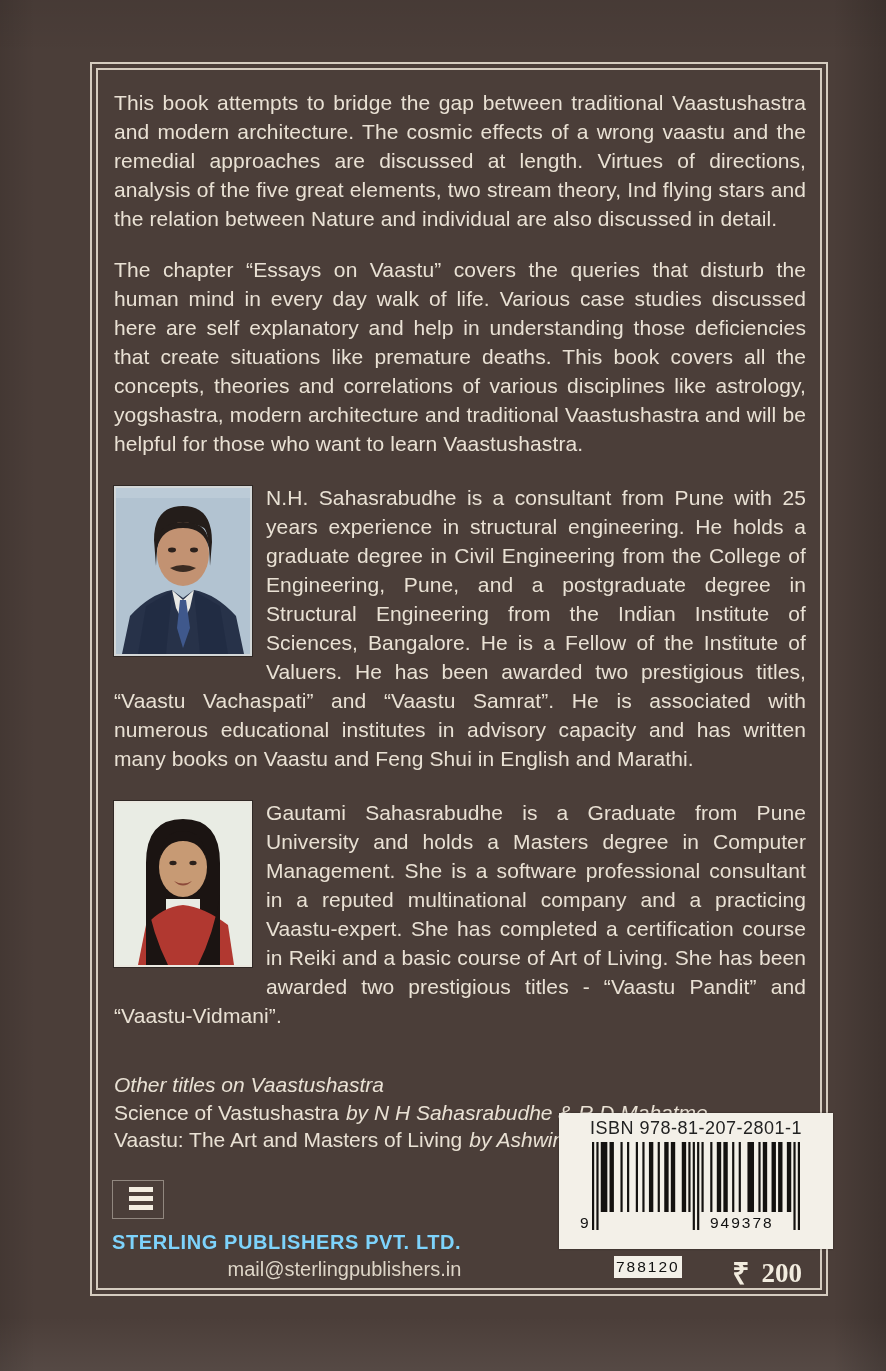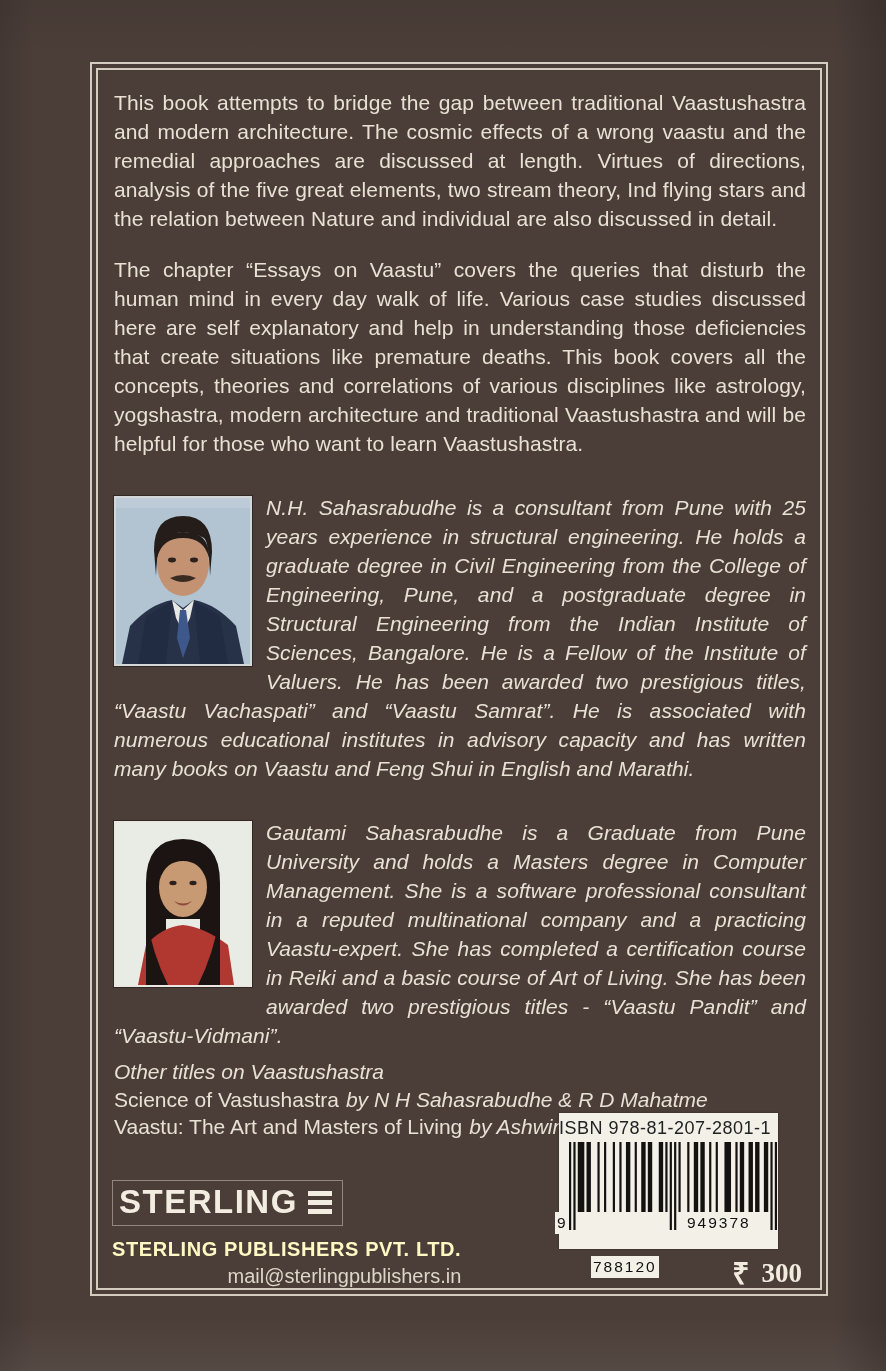--- a/index.html
+++ b/index.html
@@ -33,39 +33,39 @@
   .content{
     position:absolute; inset:8px;
     padding:16px 12px 0 14px;
   }
   p.copy{
     font-size:21px; line-height:29px;
     text-align:justify;
     letter-spacing:0.1px;
   }
   p.copy + p.copy{margin-top:22px;}
-  .bio{margin-top:35px; overflow:visible;font-style:italic;}
+  .bio{margin-top:25px; overflow:visible;}
   .bio::after{content:""; display:block; clear:both;}
   .photo{
     float:left; margin:3px 14px 6px 0;
     border:2px solid rgba(235,230,220,0.55);
     background:#b7c6d3;
     box-shadow:0 0 0 1px rgba(0,0,0,0.35);
   }
   .photo svg{display:block;}
-  .other-titles{margin-top:8px; font-size:21px; line-height:27.5px;}
+  .other-titles{margin-top:41px; font-size:21px; line-height:27.5px;}
   .other-titles .heading{font-style:italic;}
   .title-row .book{font-style:normal;}
   .title-row .authors{font-style:italic; margin-left:7px;}
   
   .barcode-box{
-    position:absolute; left:467px; top:1049px; width:219px; height:136px;
+    position:absolute; left:467px; top:1049px; width:274px; height:136px;
     background:var(--boxbg);
     color:#1b1b1b;
-    text-align:left;
+    text-align:center;
     box-shadow:0 0 2px rgba(0,0,0,0.4);
   }
   .isbn-label{
     font-size:18px; letter-spacing:0.5px; padding-top:5px;
     color:#222;
   }
   .barcode-wrap{position:relative; margin:3px auto 0 auto; width:228px; height:100px;}
   .barcode-wrap svg{position:absolute; left:10px; top:0;}
   .bc-digits{
     position:absolute; top:70px; left:0; width:228px; height:22px;
@@ -89,21 +89,21 @@
   .logo-box{
     display:inline-flex; align-items:center;
     border:1px solid rgba(230,224,212,0.45);
     padding:2px 10px 4px 6px;
   }
   .logo-text{
     font-size:33px; font-weight:bold; letter-spacing:1.5px; color:#f3ede1;
   }
   .logo-bars{display:inline-block; margin-left:10px;}
   .logo-bars i{display:block; width:24px; height:5px; background:#f3ede1; margin:4px 0;}
-  .pub-name{font-size:20px; font-weight:bold; letter-spacing:0.6px; margin-top:12px; color:#fef9c3;text-align:right;}
+  .pub-name{font-size:20px; font-weight:bold; letter-spacing:0.6px; margin-top:12px; color:#7dd3fc;text-align:right;}
   .pub-email{font-size:20px; margin-top:4px; color:#ded6c8;text-align:right;}
 </style>
 </head>
 <body>
 
 <div class="frame">
   <div class="frame-inner"></div>
 
   <div class="content">
 
@@ -197,26 +197,25 @@
         </svg>
       <div class="bc-digits">
         <span class="bc-d-first">9</span>
         <span class="bc-d-left">788120</span>
         <span class="bc-d-right">949378</span>
       </div>
     </div>
   </div>
 
   <div class="price">
-    <span class="rupee">₹</span><span class="price-value">300</span>
+    <span class="rupee">₹</span><span class="price-value">200</span>
   </div>
 
   <div class="publisher">
     <div class="logo-box">
-      <span class="logo-text">STERLING</span>
       <span class="logo-bars">
           <i></i>
           <i></i>
           <i></i>
         </span>
     </div>
     <div class="pub-name">STERLING PUBLISHERS PVT. LTD.</div>
     <div class="pub-email">mail@sterlingpublishers.in</div>
   </div>
 </div>

